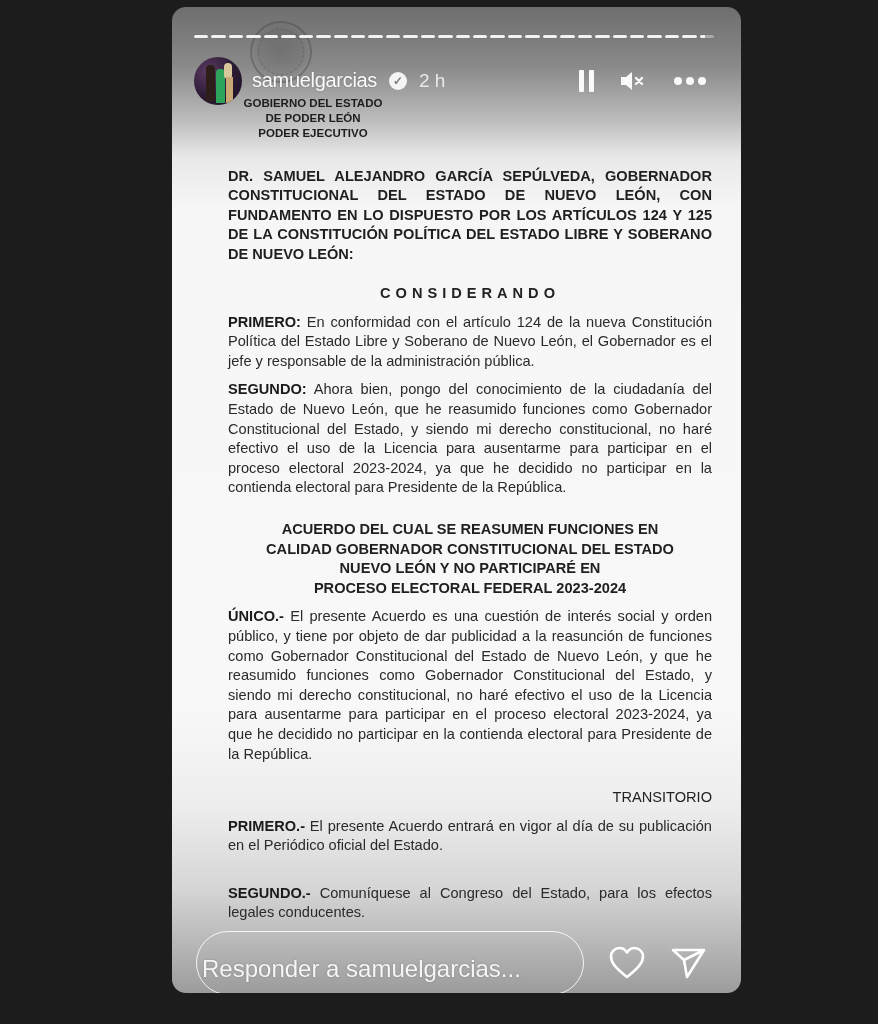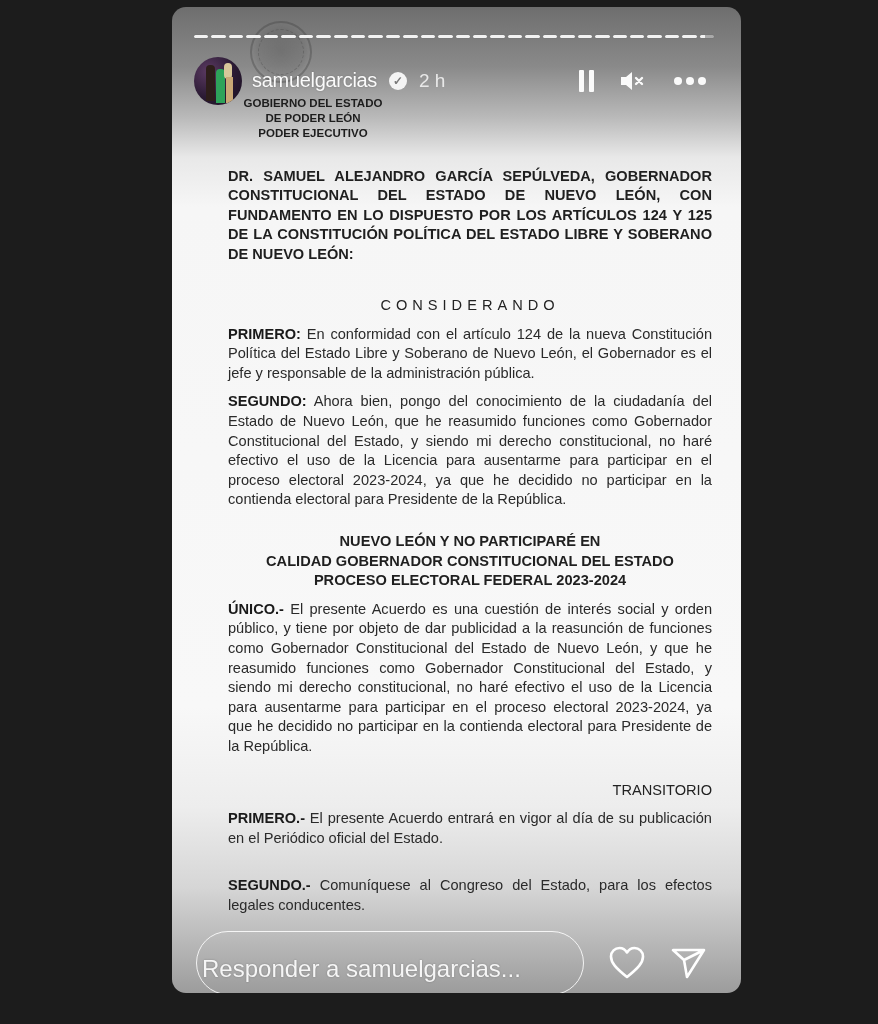--- a/index.html
+++ b/index.html
@@ -61,21 +61,21 @@
 
   .gov {
     position: absolute; left: 56px; top: 89px; width: 170px; text-align: center;
     font-weight: bold; font-size: 11.5px; line-height: 15px; color: #1d1d1d;
   }
   .doc {
     position: absolute; left: 56px; top: 160px; width: 484px; color: #2a2a2a;
     font-size: 14.6px; line-height: 19.6px;
   }
   .doc .intro { font-weight: bold; text-align: justify; font-size: 14.6px; line-height: 19.4px; color: #1f1f1f; }
-  .doc .considerando { text-align: center; font-weight: normal; letter-spacing: 5px; margin-top: 32px; color: #222; }
+  .doc .considerando { text-align: center; font-weight: bold; letter-spacing: 5px; margin-top: 20px; color: #222; }
   .doc p.para { text-align: justify; margin-top: 9px; }
   .doc p.para b { color: #1a1a1a; }
   .doc .acuerdo { text-align: center; font-weight: bold; margin-top: 22px; line-height: 19.6px; color: #1f1f1f; }
   .doc .transitorio { text-align: right; font-weight: normal; margin-top: 24px; color: #222; }
 
   .reply {
     position: absolute; left: 24px; top: 924px; width: 388px; height: 64px;
     border: 1.5px solid rgba(255,255,255,0.85); border-radius: 32px;
   }
   .reply-text {
@@ -164,22 +164,23 @@
     <div class="considerando">CONSIDERANDO</div>
 
     <p class="para">
       <b>PRIMERO:</b><span> En conformidad con el artículo 124 de la nueva Constitución Política del Estado Libre y Soberano de Nuevo León, el Gobernador es el jefe y responsable de la administración pública.</span>
     </p>
     <p class="para">
       <b>SEGUNDO:</b><span> Ahora bien, pongo del conocimiento de la ciudadanía del Estado de Nuevo León, que he reasumido funciones como Gobernador Constitucional del Estado, y siendo mi derecho constitucional, no haré efectivo el uso de la Licencia para ausentarme para participar en el proceso electoral 2023-2024, ya que he decidido no participar en la contienda electoral para Presidente de la República.</span>
     </p>
 
     <div class="acuerdo">
+      <div>ACUERDO DEL CUAL SE REASUMEN FUNCIONES EN</div>
+      <div>CALIDAD GOBERNADOR CONSTITUCIONAL DEL ESTADO</div>
       <div>NUEVO LEÓN Y NO PARTICIPARÉ EN</div>
-      <div>CALIDAD GOBERNADOR CONSTITUCIONAL DEL ESTADO</div>
       <div>PROCESO ELECTORAL FEDERAL 2023-2024</div>
     </div>
 
     <p class="para">
       <b>ÚNICO.-</b><span> El presente Acuerdo es una cuestión de interés social y orden público, y tiene por objeto de dar publicidad a la reasunción de funciones como Gobernador Constitucional del Estado de Nuevo León, y que he reasumido funciones como Gobernador Constitucional del Estado, y siendo mi derecho constitucional, no haré efectivo el uso de la Licencia para ausentarme para participar en el proceso electoral 2023-2024, ya que he decidido no participar en la contienda electoral para Presidente de la República.</span>
     </p>
 
     <div class="transitorio">TRANSITORIO</div>
 
     <p class="para">

